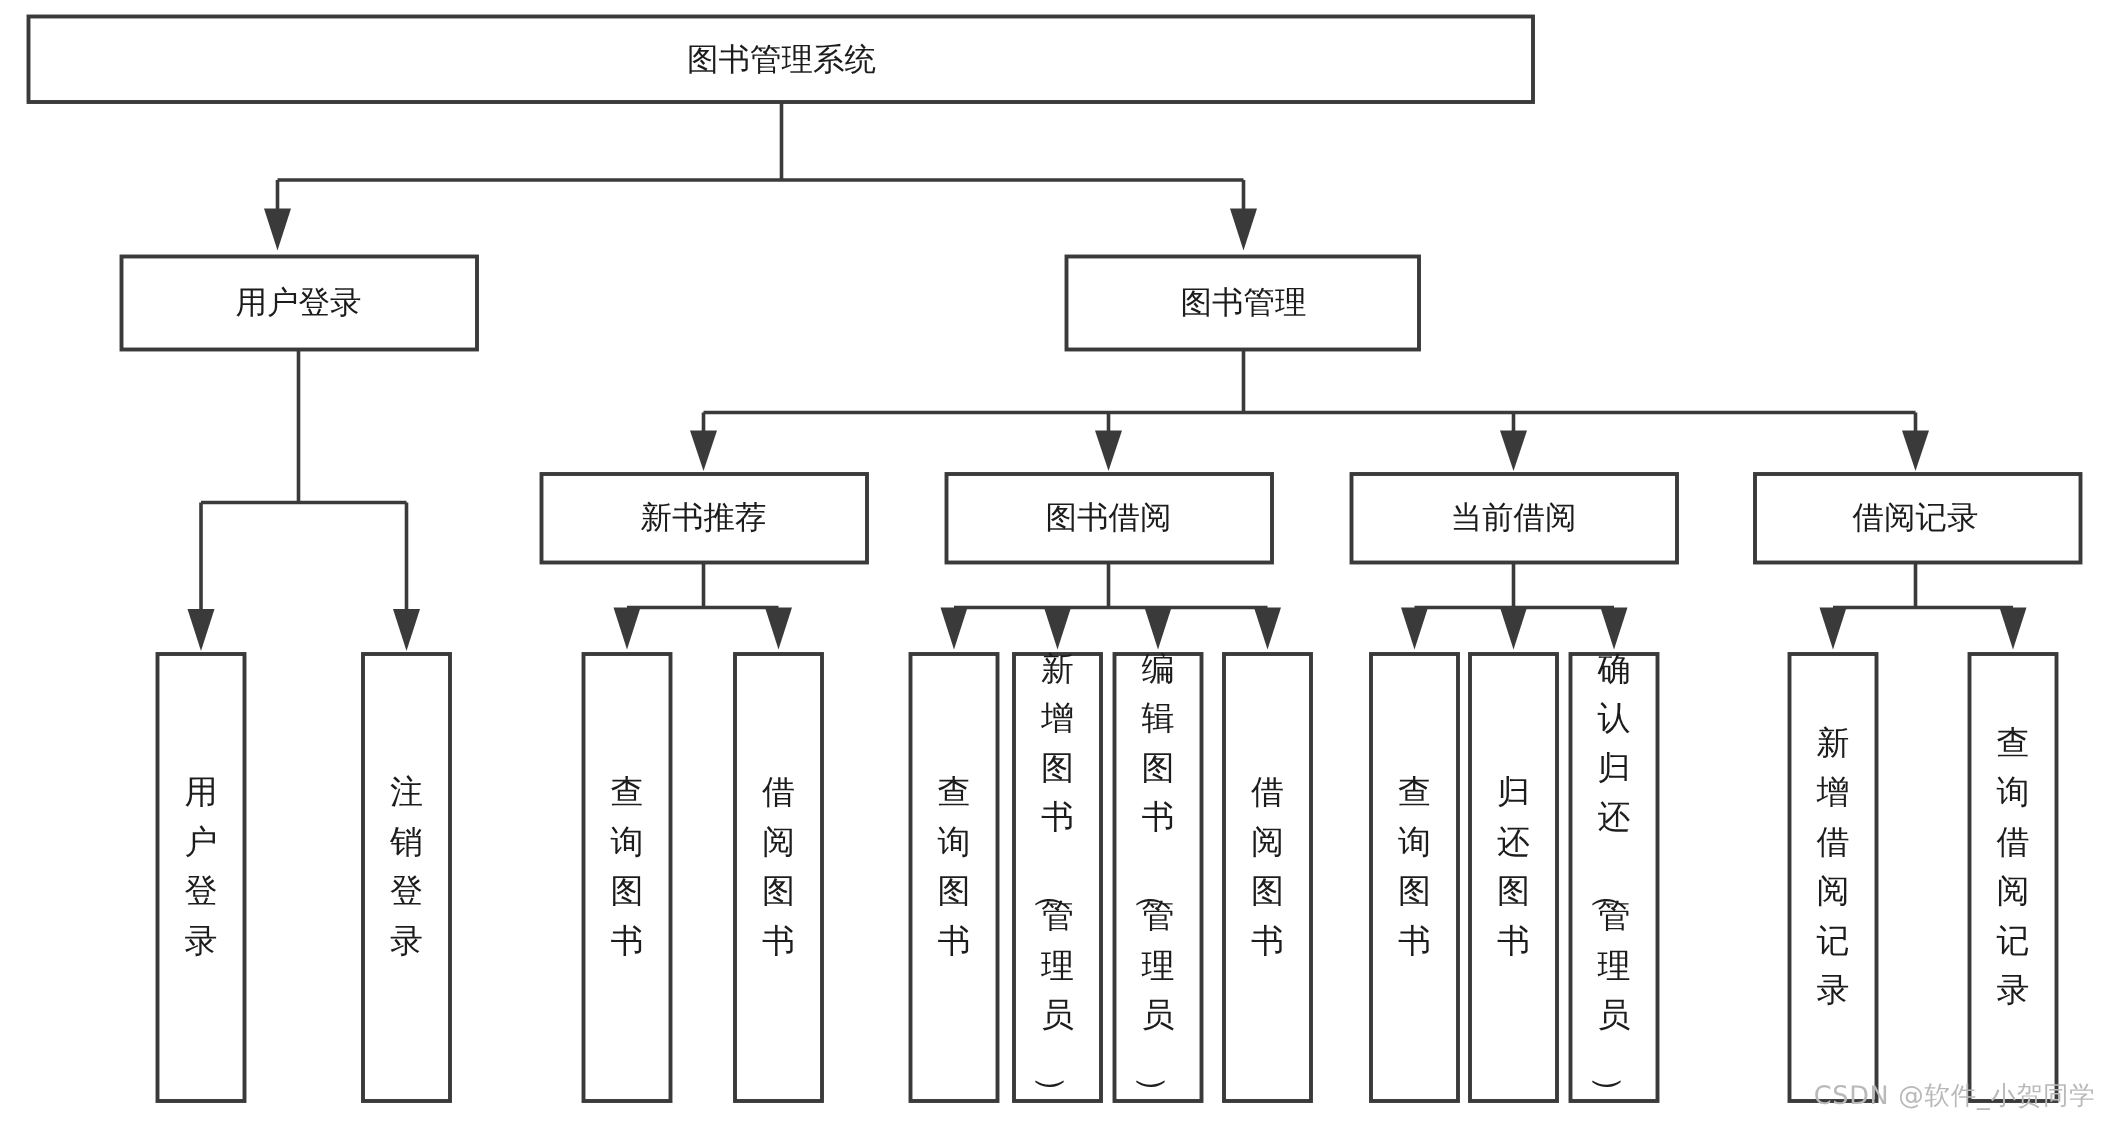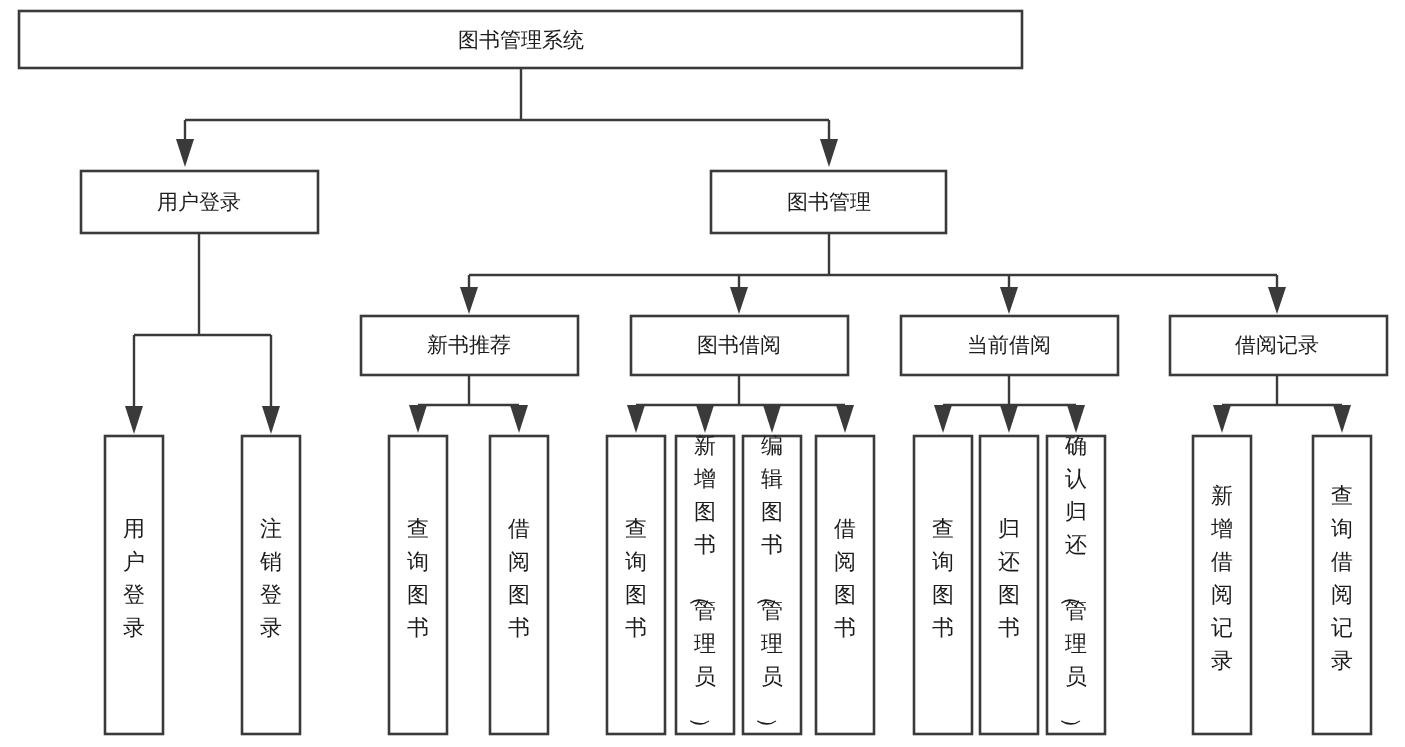--- a/index.html
+++ b/index.html
@@ -198,14 +198,15 @@
       <text class="node-label-v" x="943" y="585" style="text-anchor: middle;"><tspan x="943" y="535.5">查</tspan><tspan x="943" y="568.5">询</tspan><tspan x="943" y="601.5">图</tspan><tspan x="943" y="634.5">书</tspan></text>
       <text class="node-label-v" x="1009" y="585" style="text-anchor: middle;"><tspan x="1009" y="535.5">归</tspan><tspan x="1009" y="568.5">还</tspan><tspan x="1009" y="601.5">图</tspan><tspan x="1009" y="634.5">书</tspan></text>
       <text class="node-label-v" x="1076" y="585" style="text-anchor: middle;"><tspan x="1076" y="453">确</tspan><tspan x="1076" y="486">认</tspan><tspan x="1076" y="519">归</tspan><tspan x="1076" y="552">还</tspan><tspan x="1076" y="585" rotate="90">（</tspan><tspan x="1076" y="618">管</tspan><tspan x="1076" y="651">理</tspan><tspan x="1076" y="684">员</tspan><tspan x="1076" y="717" rotate="90">）</tspan></text>
 
       <text class="node-label-v" x="1222" y="585" style="text-anchor: middle;"><tspan x="1222" y="502.5">新</tspan><tspan x="1222" y="535.5">增</tspan><tspan x="1222" y="568.5">借</tspan><tspan x="1222" y="601.5">阅</tspan><tspan x="1222" y="634.5">记</tspan><tspan x="1222" y="667.5">录</tspan></text>
       <text class="node-label-v" x="1342" y="585" style="text-anchor: middle;"><tspan x="1342" y="502.5">查</tspan><tspan x="1342" y="535.5">询</tspan><tspan x="1342" y="568.5">借</tspan><tspan x="1342" y="601.5">阅</tspan><tspan x="1342" y="634.5">记</tspan><tspan x="1342" y="667.5">录</tspan></text>
     </g>
 
   </svg>
 
+  <div class="watermark-text">CSDN @软件_小贺同学</div>
 
 </div>
 
 </body></html>

